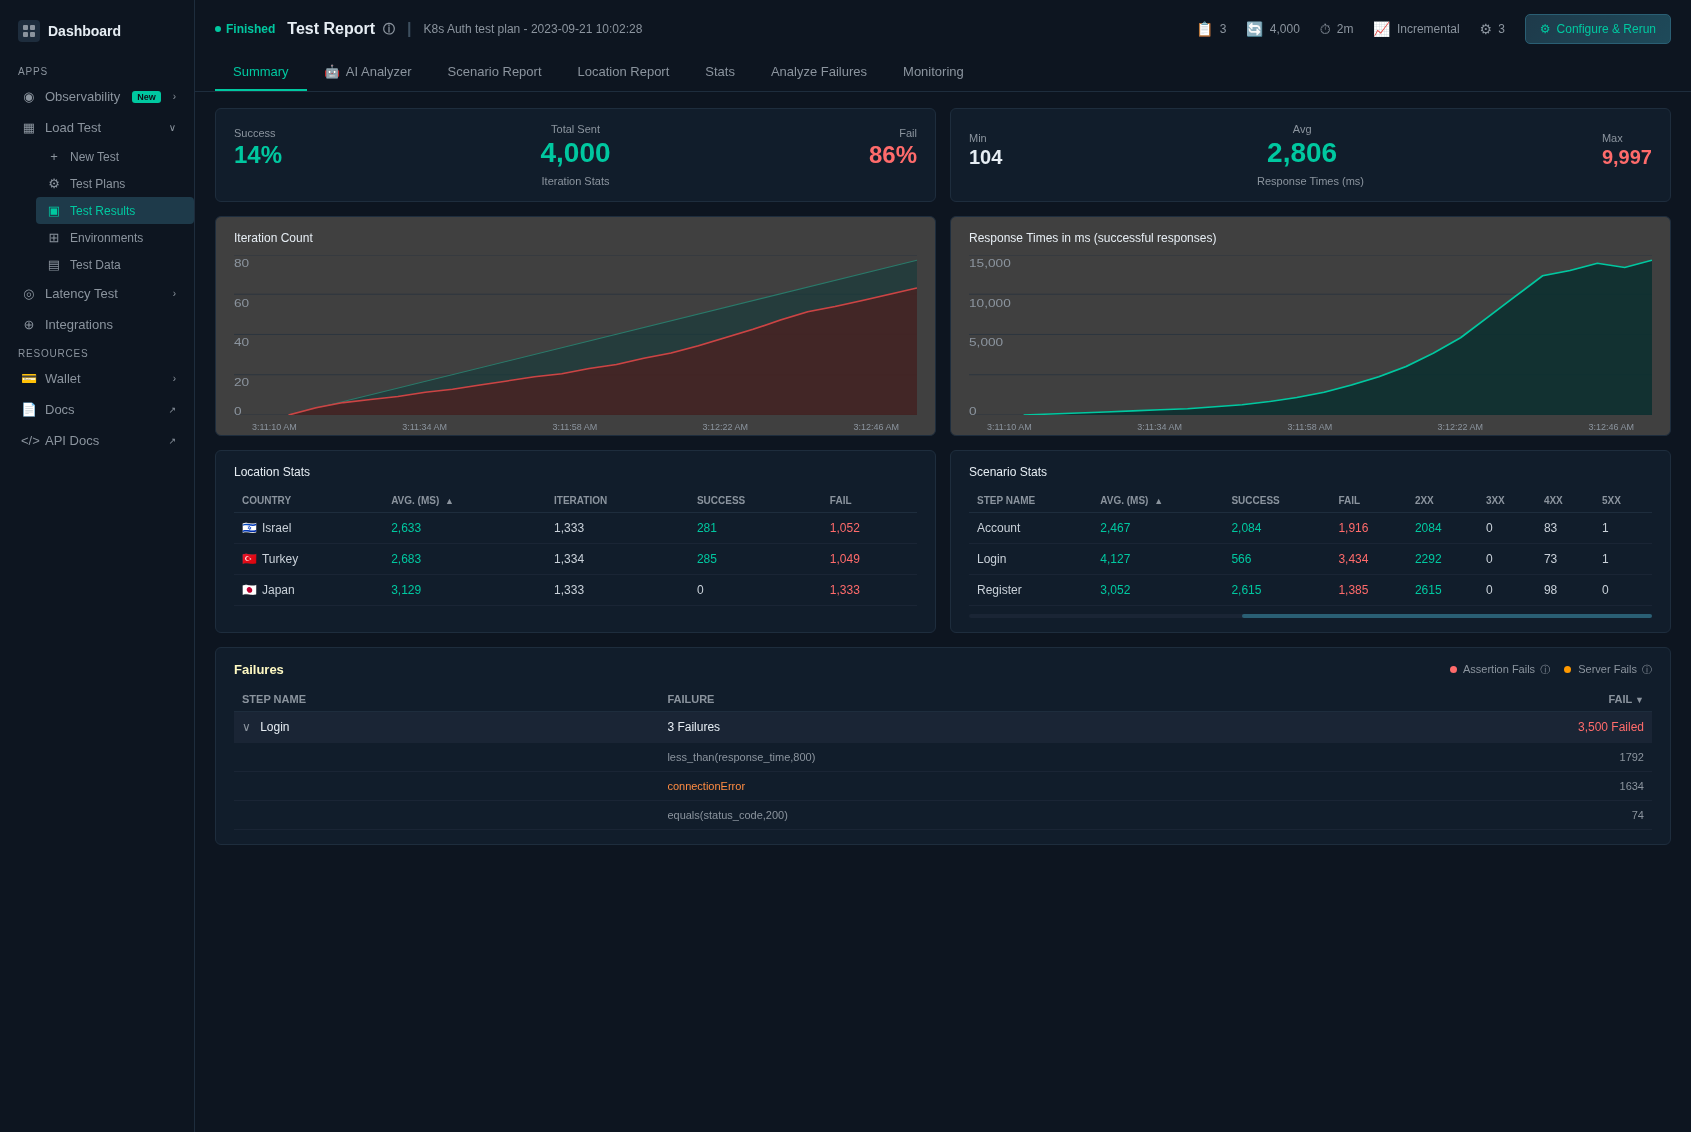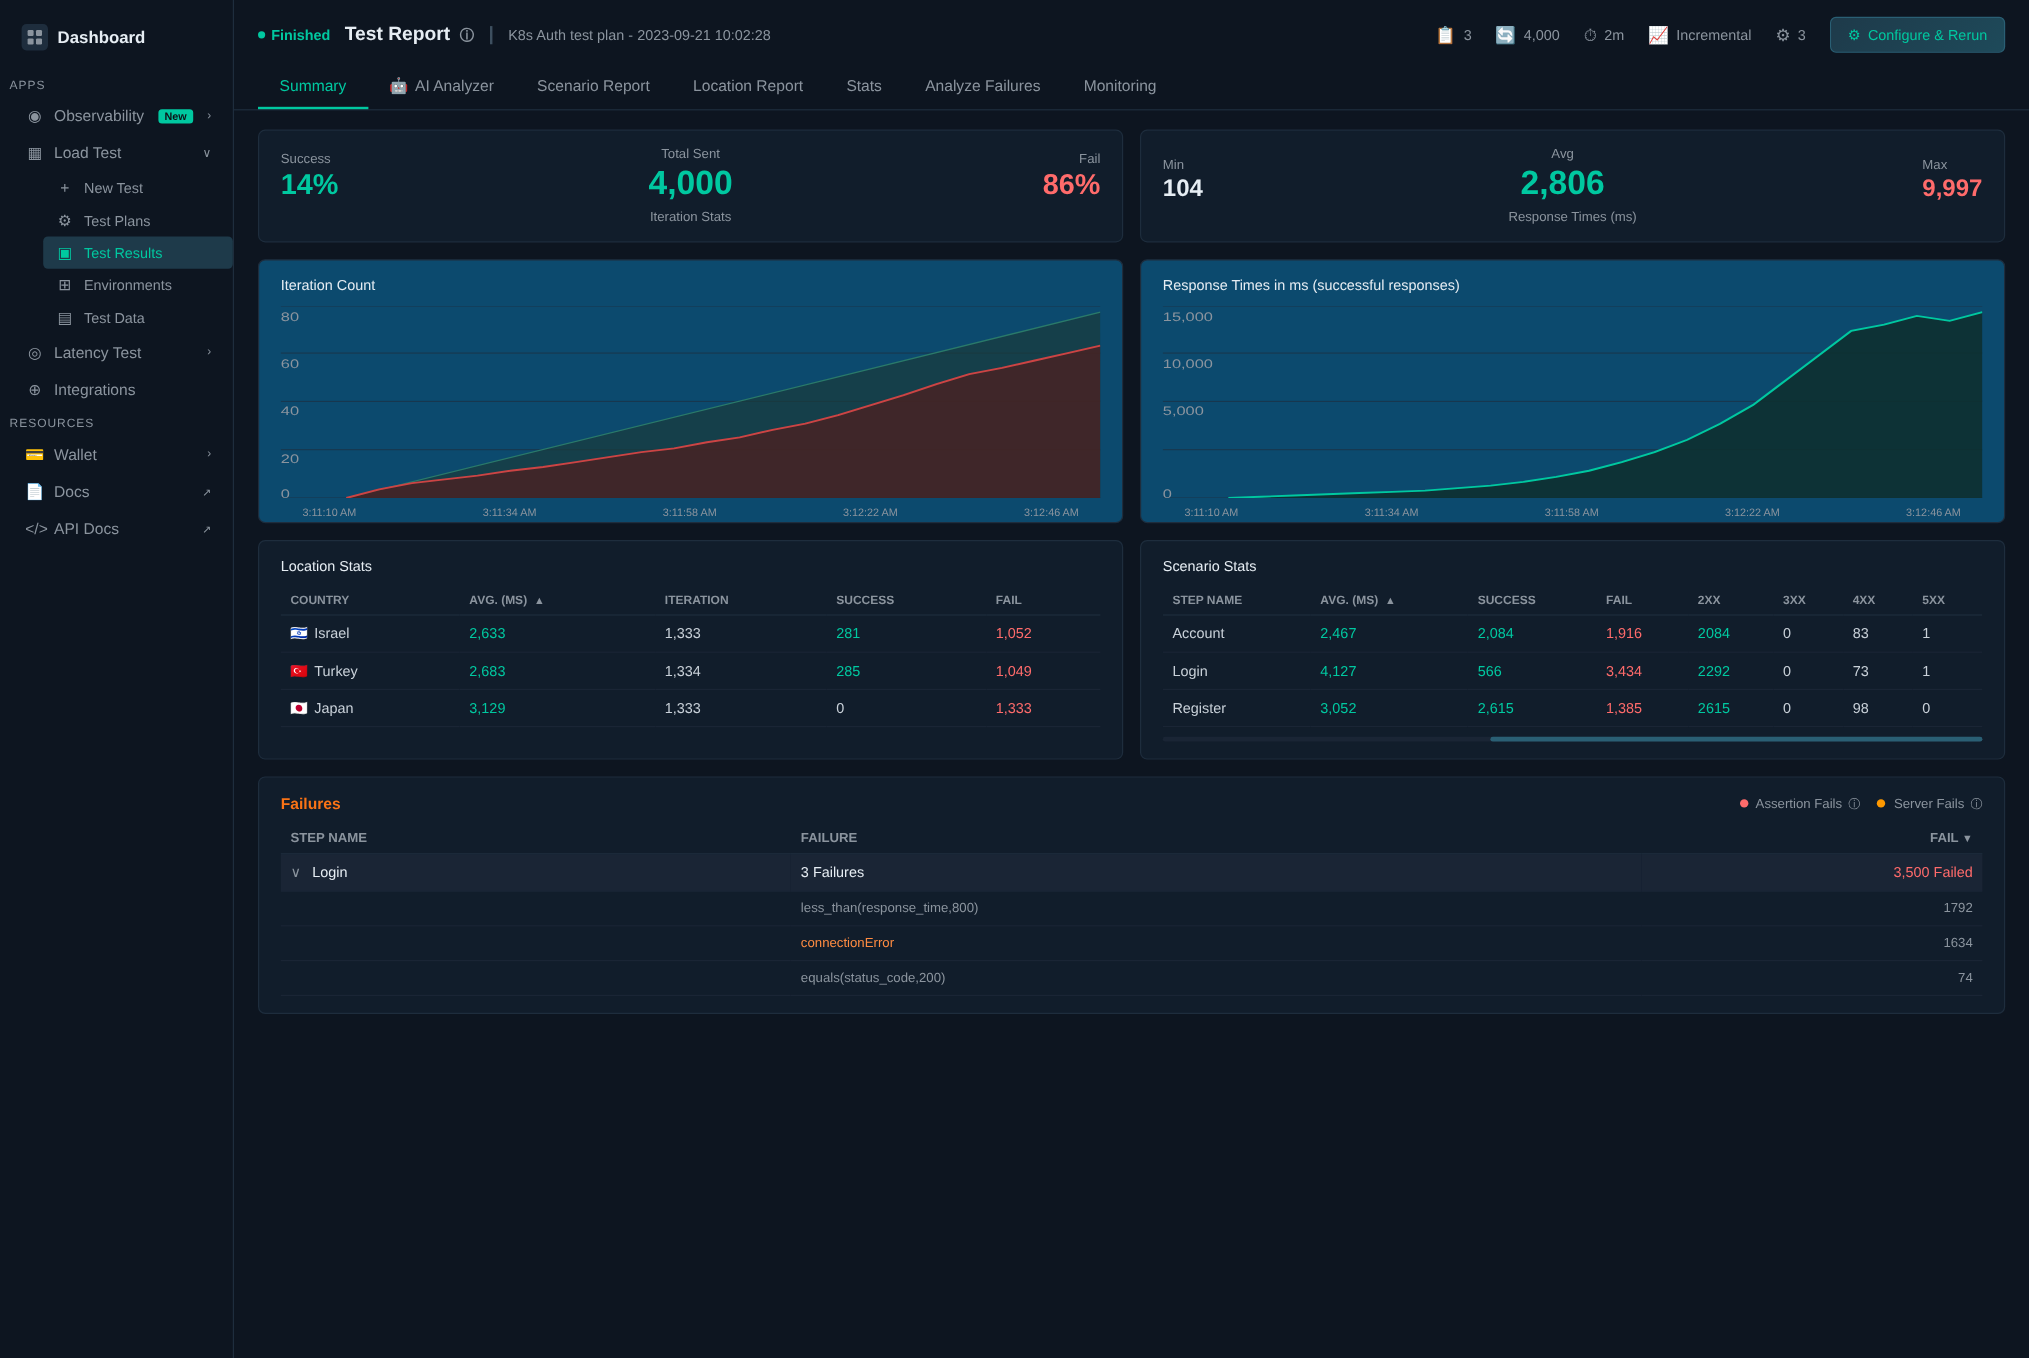--- a/index.html
+++ b/index.html
@@ -2,21 +2,21 @@
 <html><head>
   <meta charset="utf-8">
   <style>
     * { box-sizing: border-box; margin: 0; padding: 0; }
     body { background: #0d1117; color: #c9d1d9; font-family: -apple-system, BlinkMacSystemFont, 'Segoe UI', sans-serif; font-size: 13px; display: flex; height: 1132px; overflow: hidden; }
 
     
     .sidebar { width: 195px; min-width: 195px; background: #0d1520; border-right: 1px solid #1e2d3d; display: flex; flex-direction: column; padding-top: 10px; }
     .sidebar-logo { padding: 10px 18px 16px; display: flex; align-items: center; gap: 8px; font-size: 14px; font-weight: 600; color: #e6edf3; }
     .sidebar-logo-icon { width: 22px; height: 22px; background: #1e2d3d; border-radius: 4px; display: flex; align-items: center; justify-content: center; }
-    .sidebar-section-label { padding: 8px 8px 4px; font-size: 10px; color: #8b949e; letter-spacing: 0.8px; text-transform: uppercase; }
+    .sidebar-section-label { padding: 8px 18px 4px; font-size: 10px; color: #8b949e; letter-spacing: 0.8px; text-transform: uppercase; }
     .sidebar-item { display: flex; align-items: center; gap: 8px; padding: 8px 18px; cursor: pointer; color: #8b949e; font-size: 13px; border-left: 3px solid transparent; transition: all 0.15s; }
     .sidebar-item.active { color: #e6edf3; background: #1e3a4a; border-left: 3px solid #00c8a0; }
     .sidebar-item .icon { width: 16px; text-align: center; font-size: 13px; }
     .sidebar-item .chevron { margin-left: auto; font-size: 10px; }
     .sidebar-badge { background: #00c8a0; color: #0d1117; font-size: 9px; font-weight: 700; padding: 1px 5px; border-radius: 3px; margin-left: 4px; }
     .sidebar-sub { padding-left: 36px; }
     .sidebar-sub .sidebar-item { font-size: 12px; padding: 6px 10px; border-left: none; }
     .sidebar-sub .sidebar-item.active { background: #1e3a4a; color: #00c8a0; border-left: none; border-radius: 4px; }
 
     
@@ -54,21 +54,21 @@
     .stat-value { font-size: 24px; font-weight: 700; }
     .stat-value.green { color: #00c8a0; }
     .stat-value.red { color: #ff6b6b; }
     .stat-value.teal { color: #00c8a0; }
     .stat-value.white { color: #e6edf3; }
     .stat-sub { font-size: 11px; color: #8b949e; text-align: center; margin-top: 6px; }
     .stat-center { text-align: center; }
 
     
     .charts-row { display: grid; grid-template-columns: 1fr 1fr; gap: 14px; }
-    .chart-card { background: #0c4a6e; border: 1px solid #1e2d3d; border-radius: 6px; padding: 14px 18px; height: 220px; }
+    .chart-card { background: #404040; border: 1px solid #1e2d3d; border-radius: 6px; padding: 14px 18px; height: 220px; }
     .chart-title { font-size: 12px; color: #e6edf3; margin-bottom: 10px; }
 
     
     .chart-area { width: 100%; height: 160px; }
 
     
     .tables-row { display: grid; grid-template-columns: 1fr 1fr; gap: 14px; }
     .table-card { background: #111d2b; border: 1px solid #1e2d3d; border-radius: 6px; padding: 14px 18px; }
     .table-title { font-size: 12px; color: #e6edf3; margin-bottom: 10px; }
     table { width: 100%; border-collapse: collapse; }
@@ -82,21 +82,21 @@
 
     
     .scenario-table-wrapper { overflow-x: auto; }
     .scenario-table-wrapper::-webkit-scrollbar { height: 4px; }
     .scenario-table-wrapper::-webkit-scrollbar-track { background: #1a2535; }
     .scenario-table-wrapper::-webkit-scrollbar-thumb { background: #2a5f74; border-radius: 2px; }
 
     
     .failures-card { background: #111d2b; border: 1px solid #1e2d3d; border-radius: 6px; padding: 14px 18px; }
     .failures-header { display: flex; align-items: center; justify-content: space-between; margin-bottom: 10px; }
-    .failures-title { font-size: 13px; color: #f97316; font-weight: 600; }
+    .failures-title { font-size: 13px; color: #fef9c3; font-weight: 600; }
     .failures-legend { display: flex; gap: 14px; align-items: center; font-size: 11px; color: #8b949e; }
     .legend-dot { width: 7px; height: 7px; border-radius: 50%; display: inline-block; margin-right: 4px; }
     .legend-dot.assertion { background: #ff6b6b; }
     .legend-dot.server { background: #ff9900; }
     .failures-table th { font-size: 11px; }
     .login-row td { color: #e6edf3; }
     .failure-detail td { color: #8b949e; font-size: 11px; }
     .failure-name { color: #ff8c42 !important; }
     .expand-icon { margin-right: 6px; color: #8b949e; }
     .fail-count { color: #ff6b6b; }

